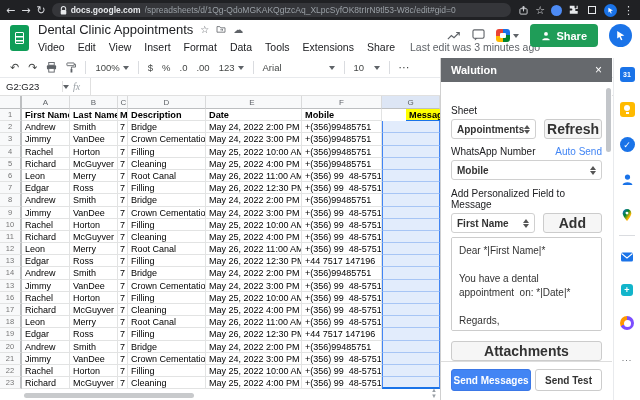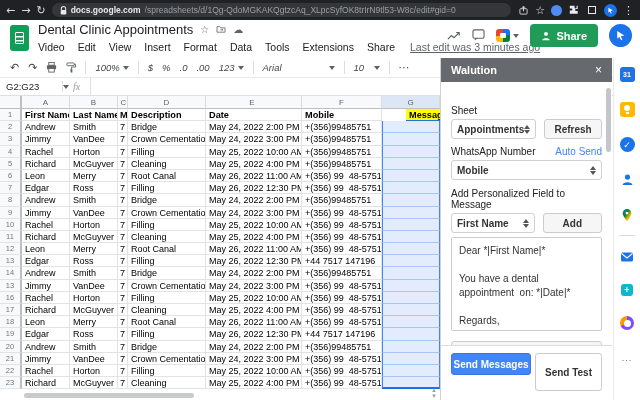--- a/index.html
+++ b/index.html
@@ -19,29 +19,29 @@
 
   
   #sheader { position:absolute; top:20px; left:0; width:640px; height:38px; background:#fff; }
   #slogo { position:absolute; left:10px; top:5px; width:19px; height:26px; background:#0f9d58; border-radius:3px; display:flex; align-items:center; justify-content:center; }
   #slogo .ggrid { width:9px; height:12px; border:1.5px solid #fff; border-radius:1px; background:
     linear-gradient(#fff,#fff) 50% 3px/7px 1.5px no-repeat, linear-gradient(#fff,#fff) 50% 7px/7px 1.5px no-repeat; }
   #doc-title-row { position:absolute; left:38px; top:2px; display:flex; align-items:center; gap:7px; }
   #doc-title { font-size:13px; color:#202124; }
   .title-ic { color:#5f6368; font-size:10px; font-family:"DejaVu Sans",sans-serif; }
   #menu-row { position:absolute; left:38px; top:21px; display:flex; gap:13px; font-size:10.5px; color:#202124; }
-  #last-edit { color:#5f6368; text-decoration:underline; margin-left:2px; }
+  #last-edit { color:#5f6368; margin-left:2px; }
   #hdr-right { position:absolute; right:8px; top:4px; display:flex; align-items:center; gap:11px; }
   #share-btn { background:#1f9d58; color:#fff; border-radius:4px; height:23px; padding:0 11px; display:flex; align-items:center; gap:5px; font-size:11px; font-weight:bold; }
   .caret-down { width:0; height:0; border-left:3.5px solid transparent; border-right:3.5px solid transparent; border-top:4px solid #5f6368; }
 
   
   #toolbar { position:absolute; top:58px; left:0; width:640px; height:20px; background:#fff; border-bottom:1px solid #e8eaed; display:flex; align-items:center; gap:9px; padding:0 10px; color:#444746; }
   .tb-glyph { font-family:"DejaVu Sans",sans-serif; font-size:11px; line-height:1; }
-  .tb-txt { font-size:9.5px; display:flex; align-items:center; gap:3px;font-style:italic; }
+  .tb-txt { font-size:9.5px; display:flex; align-items:center; gap:3px; }
   .tb-div { width:1px; height:13px; background:#dadce0; }
   #tb-collapse { margin-left:auto; }
   .chev-up { width:6px; height:6px; border-left:1.5px solid #5f6368; border-top:1.5px solid #5f6368; transform:rotate(45deg); margin-top:3px; }
 
   
   #fbar { position:absolute; top:78px; left:0; width:640px; height:18px; background:#fff; border-bottom:1px solid #e0e0e0; display:flex; align-items:center; }
   #namebox { width:62px; display:flex; align-items:center; justify-content:space-between; padding:0 6px 0 6px; font-size:9.5px; color:#202124;gap:24px; }
   #fx { font-style:italic; color:#9aa0a6; font-size:10px; border-left:1px solid #e0e0e0; padding:0 10px; font-family:"Liberation Serif",serif; }
 
   
@@ -67,30 +67,30 @@
   #panel-hdr { height:24px; background:#66696d; color:#fff; display:flex; align-items:center; justify-content:space-between; padding:0 10px; flex:none; }
   #panel-hdr .pt { font-size:11px; font-weight:bold; }
   #panel-hdr .px { font-size:12px; }
   #panel-body { flex:1; padding:18px 10px 0 10px; overflow:hidden; position:relative; }
   .plabel { font-size:10px; color:#202124; margin:5px 0 3px 0; }
   .prow { display:flex; gap:8px; align-items:center; }
   .pselect { flex:1.25; height:20px; border:1px solid #d0d0d0; border-radius:3px; background:#fff; display:flex; align-items:center; justify-content:space-between; padding:0 5px; font-size:10px; font-weight:bold; color:#333; }
   .stepper { display:flex; flex-direction:column; gap:1px; align-items:center; }
   .stepper .u { width:0;height:0;border-left:3px solid transparent;border-right:3px solid transparent;border-bottom:4px solid #555; }
   .stepper .d { width:0;height:0;border-left:3px solid transparent;border-right:3px solid transparent;border-top:4px solid #555; }
-  .pbtn { flex:1; height:20px; background:#f6f6f6; border:1px solid #ccc; border-radius:3px; font-size:10px; font-weight:bold; color:#333; display:flex; align-items:center; justify-content:center; }
+  .pbtn { flex:1; height:20px; background:#f6f6f6; border:1px solid #ccc; border-radius:3px; font-size:14px; font-weight:bold; color:#333; display:flex; align-items:center; justify-content:center; }
   .linkblue { color:#4285f4; font-size:10px; }
   .wa-row { display:flex; justify-content:space-between; align-items:center; margin:7px 0 3px 0; }
   #msgbox { width:100%; height:94px; border:1px solid #ccc; border-radius:2px; resize:none; font-family:"Liberation Sans",sans-serif; font-size:10px; color:#333; padding:6px 7px; line-height:1.4; margin-top:4px; }
   #attach { width:100%; margin-top:6px; }
   #plinks { margin-top:9px; font-size:10px; }
   #panel-scroll { position:absolute; right:1px; top:6px; width:5px; height:64px; background:#c3c6ca; border-radius:3px; }
   #panel-foot { flex:none; border-top:1px solid #ddd; padding:7px 10px 9px 10px; display:flex; gap:4px; background:#fff; }
   #send-msgs { flex:1.2; height:22px; background:#4285f4; border:1px solid #3b78e7; border-radius:3px; color:#fff; font-size:10px; font-weight:bold; display:flex; align-items:center; justify-content:center; }
-  #send-test { flex:1; height:38px; background:#fff; border:1px solid #ccc; border-radius:3px; color:#333; font-size:10px; font-weight:bold; display:flex; align-items:center; justify-content:center; }
+  #send-test { flex:1; height:22px; background:#fff; border:1px solid #ccc; border-radius:3px; color:#333; font-size:10px; font-weight:bold; display:flex; align-items:center; justify-content:center; }
 
   
   #rail { position:absolute; top:58px; right:0; width:27px; height:342px; background:#fff; border-left:1px solid #e8eaed; display:flex; flex-direction:column; align-items:center; padding-top:9px; gap:20px; }
   .rail-div { width:16px; height:1px; background:#dadce0; margin:-7px 0; }
   .ric { width:15px; height:15px; display:flex; align-items:center; justify-content:center; flex:none; }
   #cal-ic { background:#1a73e8; border-radius:3px; color:#fff; font-size:7px; font-weight:bold; }
   #keep-ic { background:#ffba00; border-radius:3px; position:relative; }
   #keep-ic::after { content:""; position:absolute; left:4.5px; top:3px; width:6px; height:6px; border-radius:50%; background:#fff; }
   #keep-ic::before { content:""; position:absolute; left:6px; top:9.5px; width:3px; height:2.5px; background:#fff; }
   #tasks-ic { background:#1a73e8; border-radius:50%; color:#fff; font-size:9px; font-family:"DejaVu Sans",sans-serif; }

